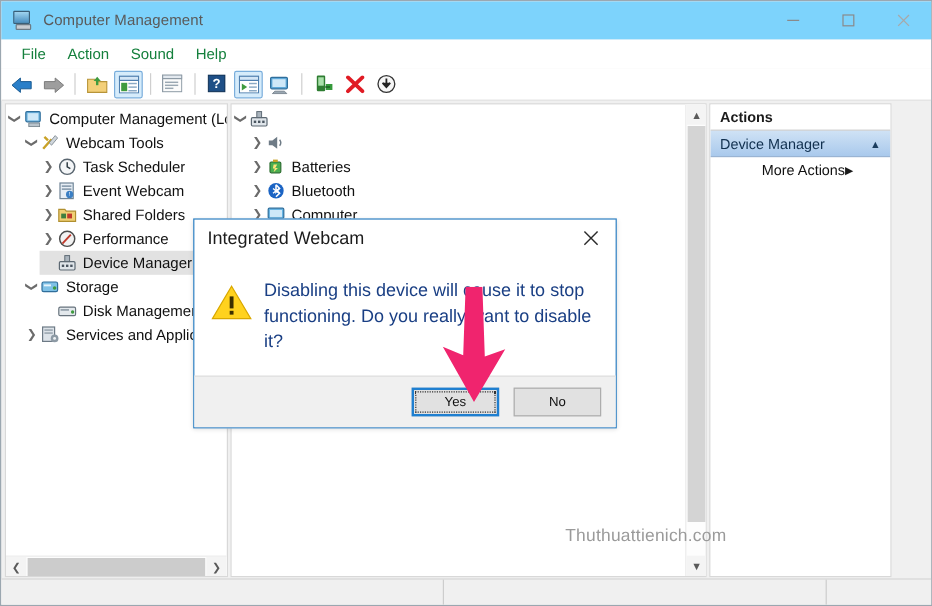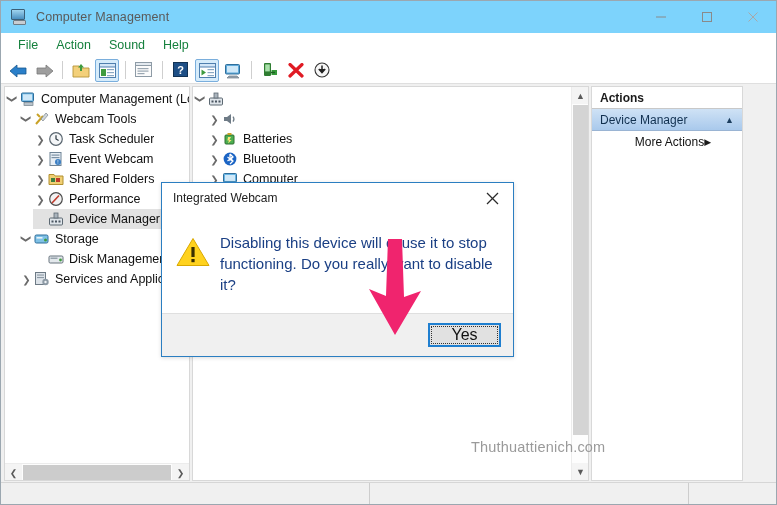--- a/index.html
+++ b/index.html
@@ -156,42 +156,42 @@
   }
 
   
   .dialog {
     position: absolute; left: 160px; top: 181px; width: 353px; height: 175px;
     background: #ffffff; border: 1px solid #2b7ec1;
     box-shadow: 0 1px 4px rgba(0,0,0,.14);
   }
   .dlg-title {
     height: 30px; display: flex; align-items: center; justify-content: space-between;
-    padding-left: 11px; font-size: 12px; color: #1c1c1c;
+    padding-left: 11px; font-size: 15px; color: #1c1c1c;
   }
   .dlg-close {
     width: 42px; height: 30px; display: flex; align-items: center; justify-content: center;
     color: #333;
   }
   .dlg-body {
     height: 102px; display: flex; padding: 8px 18px 0 14px;
   }
   .warn-tri { width: 36px; flex: none; padding-top: 16px; }
   .dlg-msg {
     font-size: 15px; line-height: 21px; color: #1a3f84;
     padding-left: 8px; padding-top: 11px;
   }
   .dlg-footer {
     position: absolute; left: 0; bottom: 0; width: 351px; height: 43px;
     background: #f0f0f0; border-top: 1px solid #dfdfdf;
     display: flex; align-items: center; justify-content: flex-end; gap: 12px;
     padding-right: 12px;
   }
   .dlg-btn {
-    width: 73px; height: 24px; font-size: 16px; color: #101010;
+    width: 73px; height: 24px; font-size: 11px; color: #101010;
     background: #e1e1e1; border: 1px solid #adadad;
     display: flex; align-items: center; justify-content: center;
   }
   .dlg-btn.default {
     border: 2px solid #1f7fd0; background: #e1e1e1;
     position: relative;
   }
   .dlg-btn.default .focus-ring {
     position: absolute; left: 1px; top: 1px; right: 1px; bottom: 1px;
     border: 1px dotted #333;
@@ -638,20 +638,23 @@
           <rect x="15.4" y="22" width="3.2" height="3.2" fill="#3b2f00"></rect>
         </svg>
       </div>
       <div class="dlg-msg">Disabling this device will cause it to stop functioning. Do you really want to disable it?</div>
     </div>
     <div class="dlg-footer">
       <div class="dlg-btn default">
         <span class="focus-ring"></span>
         <span>Yes</span>
       </div>
+      <div class="dlg-btn">
+        <span>No</span>
+      </div>
     </div>
   </div>
 
   <div class="pink-arrow">
     <svg width="70" height="100" viewBox="0 0 70 100">
       <path d="M27,0 L41,0 L43,58 L60,52 L34,96 L8,50 L25,57 Z" fill="#f0246e"></path>
     </svg>
   </div>
 
 </div>

